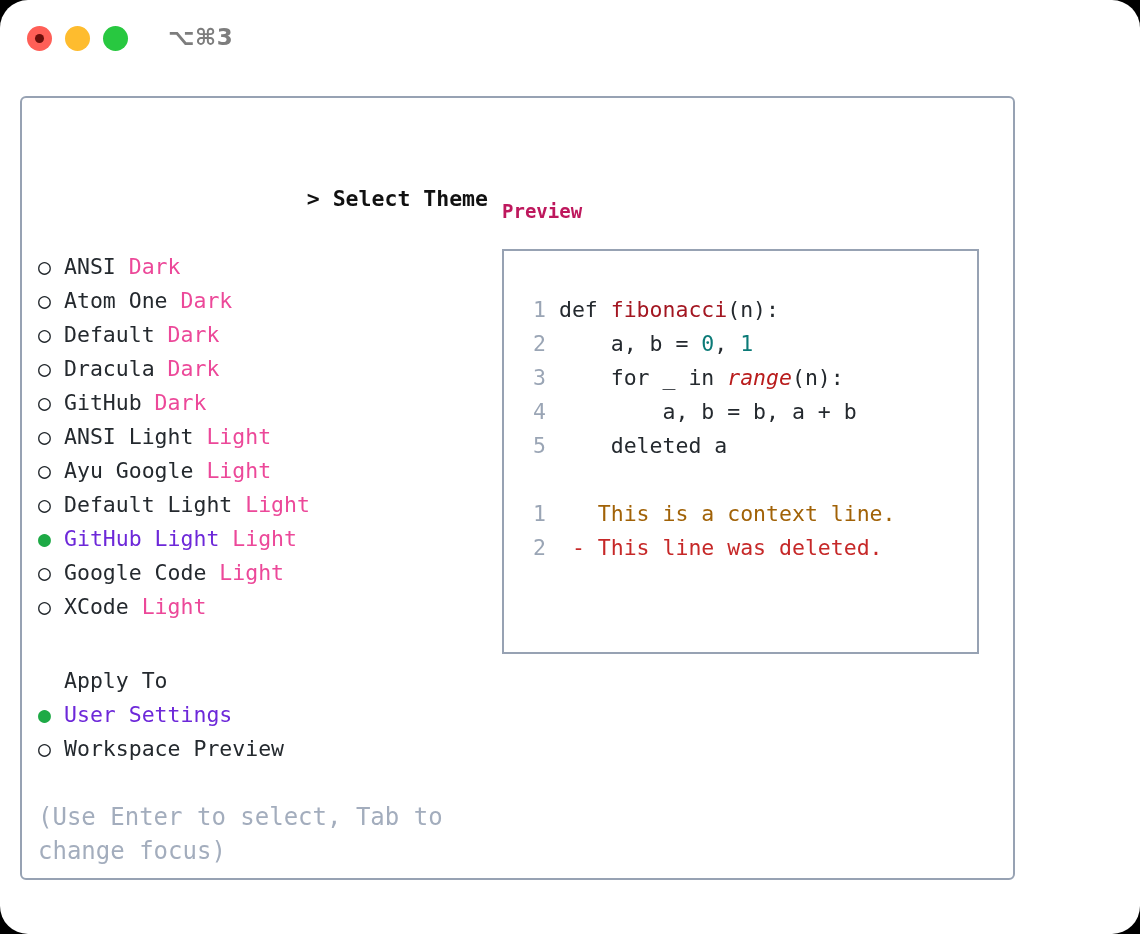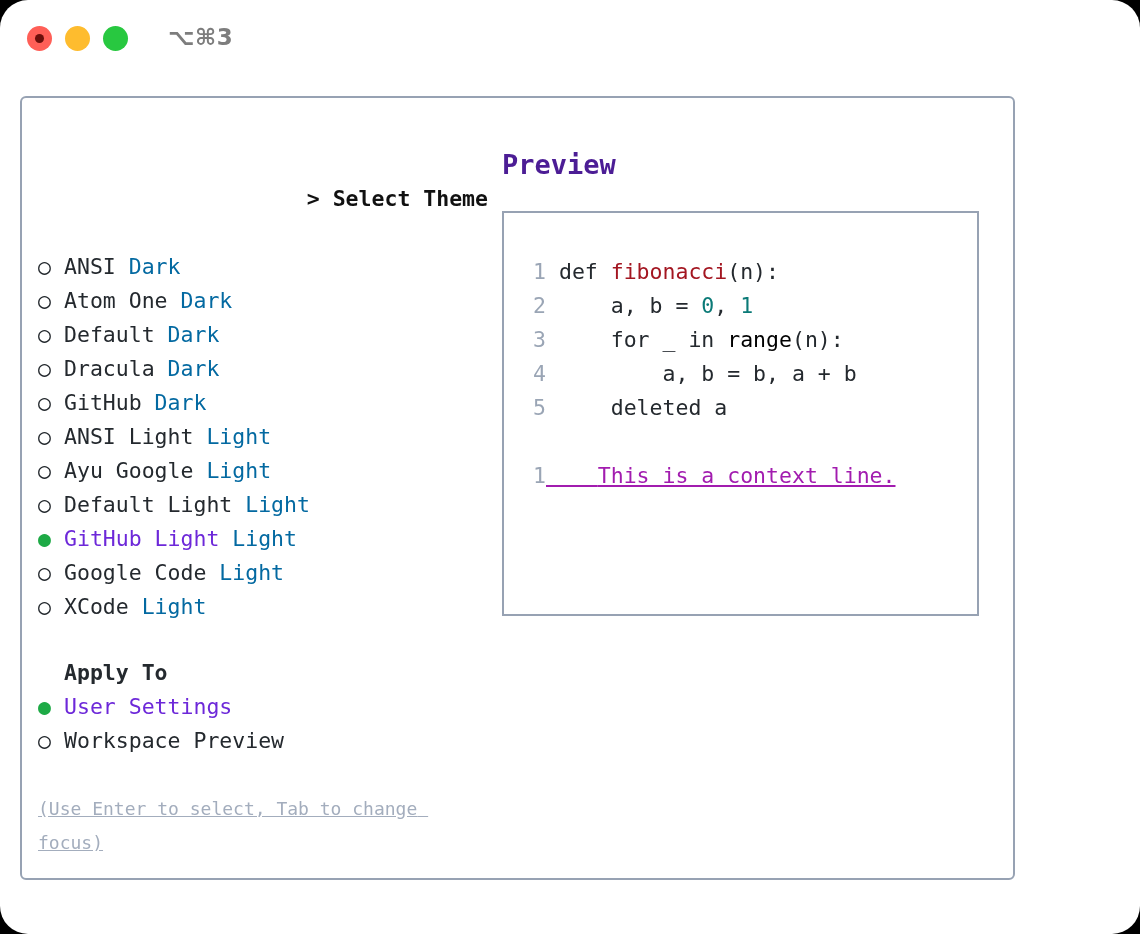--- a/index.html
+++ b/index.html
@@ -106,60 +106,59 @@
     font-weight: 700;
     color: #111111;
     text-align: right;
   }
 
   .marker {
     display: inline-block;
     width: 26px;
   }
 
-  .dim { color: #0369a1; }
+  .dim { color: #ec4899; }
   .sel { color: #6d28d9; }
   .sel-marker { color: #1eaa46; }
 
   .apply-heading {
-    margin-top: 32px;
+    margin-top: 40px;
     padding-left: 26px;
-    font-weight: bold;
   }
 
   .hint {
     margin-top: 34px;
     color: #a3adbd;
-    font-size: 18px;
+    font-size: 24px;
     line-height: 34px;
     font-family: "DejaVu Sans Mono", monospace;
     width: 410px;
     white-space: pre-wrap;
-    text-decoration: underline;
   }
 
   
   .right-col {
     position: absolute;
     left: 480px;
     top: 50px;
     width: 500px;
   }
 
   .preview-title {
     font-family: "DejaVu Sans Mono", monospace;
-    font-size: 27px;
+    font-size: 19px;
     font-weight: 700;
-    color: #4c1d95;
-    line-height: 34px;
-    white-space: pre;
+    color: #be185d;
+    line-height: 34px;
+    white-space: pre;
+    margin-top: 46px;
   }
 
   .preview-box {
-    margin-top: 29px;
+    margin-top: 21px;
     width: 477px;
     height: 405px;
     border: 2px solid #97a2b3;
     box-sizing: border-box;
     background: #ffffff;
     position: relative;
   }
 
   .code-area {
     position: absolute;
@@ -178,25 +177,25 @@
   .lnum {
     display: inline-block;
     width: 24px;
     text-align: right;
     color: #9aa5b5;
   }
   .code-body { color: #24292e; }
 
   .tok-fn   { color: #a31621; }
   .tok-num  { color: #0b7a77; }
-  .tok-call { color: #000000; }
+  .tok-call { color: #b91c1c; font-style: italic; }
 
   .diff-gap { height: 34px; }
 
-  .diff-ctx { color: #a21caf; text-decoration: underline; }
+  .diff-ctx { color: #a16207; }
   .diff-del { color: #c62828; }
   .diff-add { color: #16b016; }
 </style>
 </head>
 <body>
 
 <div class="window">
 
   <div class="titlebar">
     <div class="dots">
@@ -247,19 +246,20 @@
           <div id="code-lines">
               <div class="code-line"><span class="lnum">1</span><span> </span><span class="code-body">def </span><span class="tok-fn">fibonacci</span><span class="code-body">(n):</span></div>
               <div class="code-line"><span class="lnum">2</span><span> </span><span class="code-body">    a, b = </span><span class="tok-num">0</span><span class="code-body">, </span><span class="tok-num">1</span></div>
               <div class="code-line"><span class="lnum">3</span><span> </span><span class="code-body">    for _ in </span><span class="tok-call">range</span><span class="code-body">(n):</span></div>
               <div class="code-line"><span class="lnum">4</span><span> </span><span class="code-body">        a, b = b, a + b</span></div>
               <div class="code-line"><span class="lnum">5</span><span> </span><span class="code-body">    deleted a</span></div>
             </div>
           <div class="diff-gap"></div>
           <div id="diff-lines">
               <div class="code-line"><span class="lnum">1</span><span class="diff-ctx">    </span><span class="diff-ctx">This is a context line.</span></div>
+              <div class="code-line"><span class="lnum">2</span><span class="diff-del">  - </span><span class="diff-del">This line was deleted.</span></div>
             </div>
         </div>
       </div>
     </div>
 
   </div>
 </div>
 
 </body></html>

